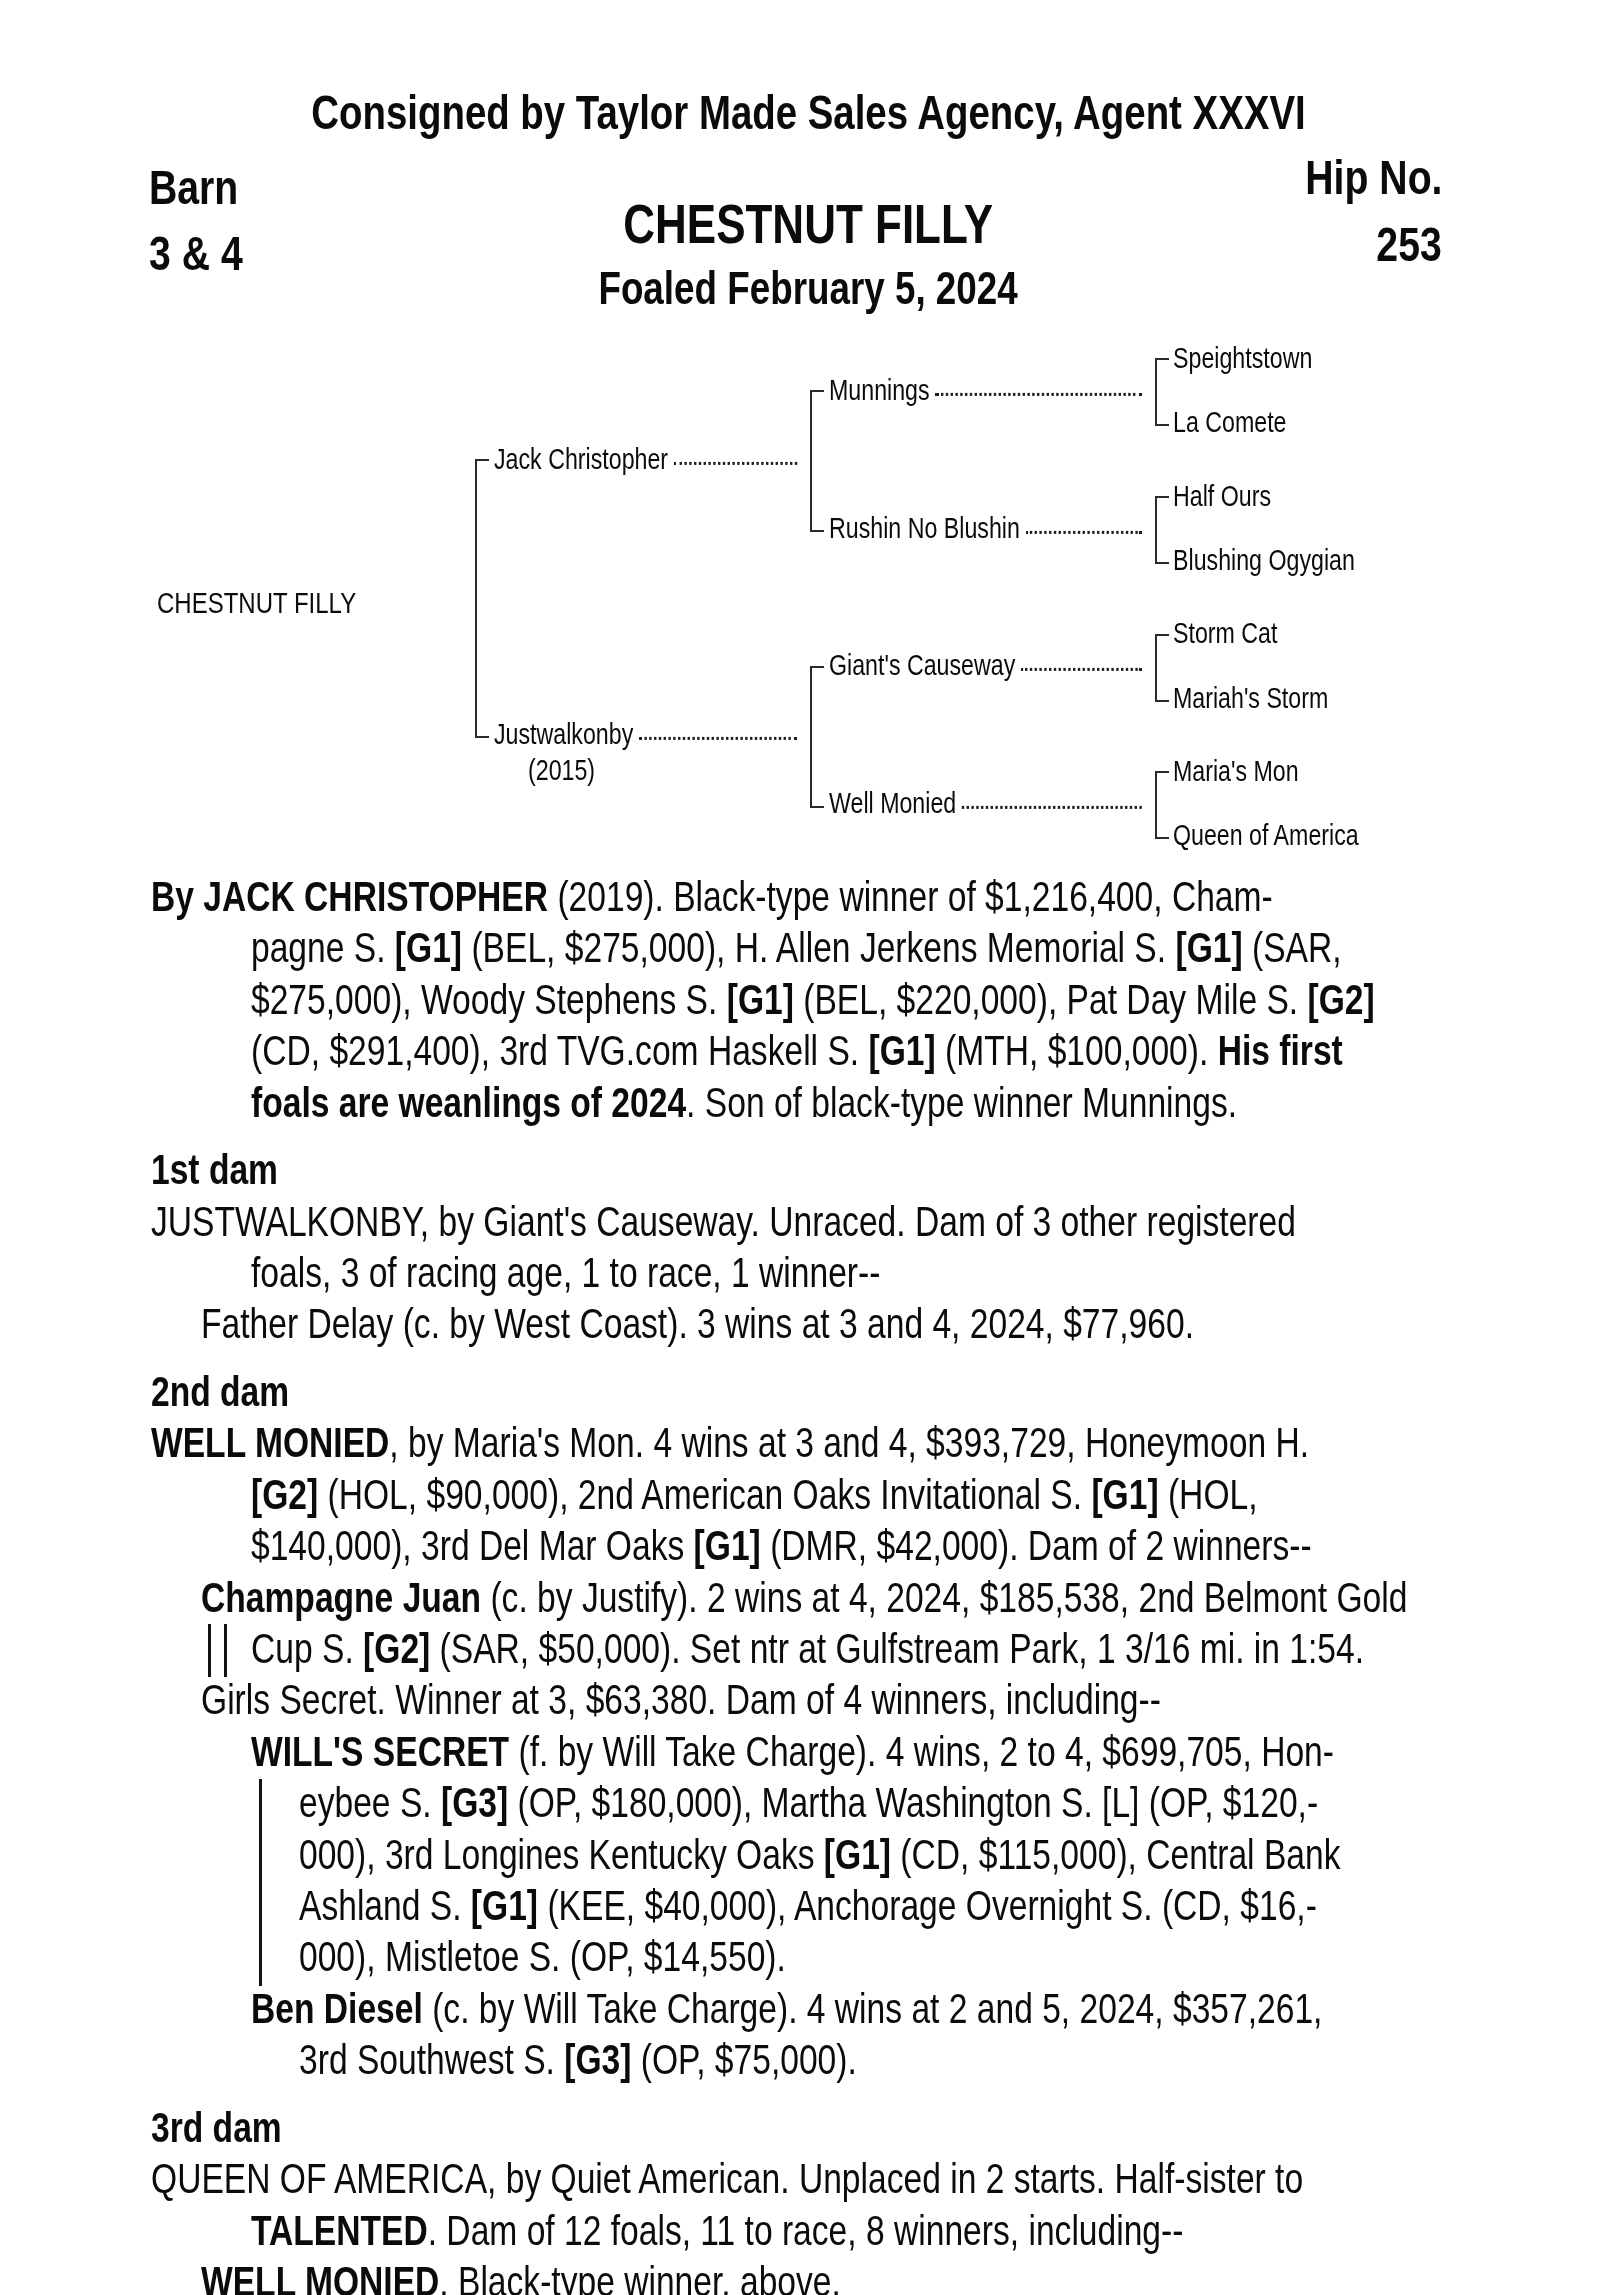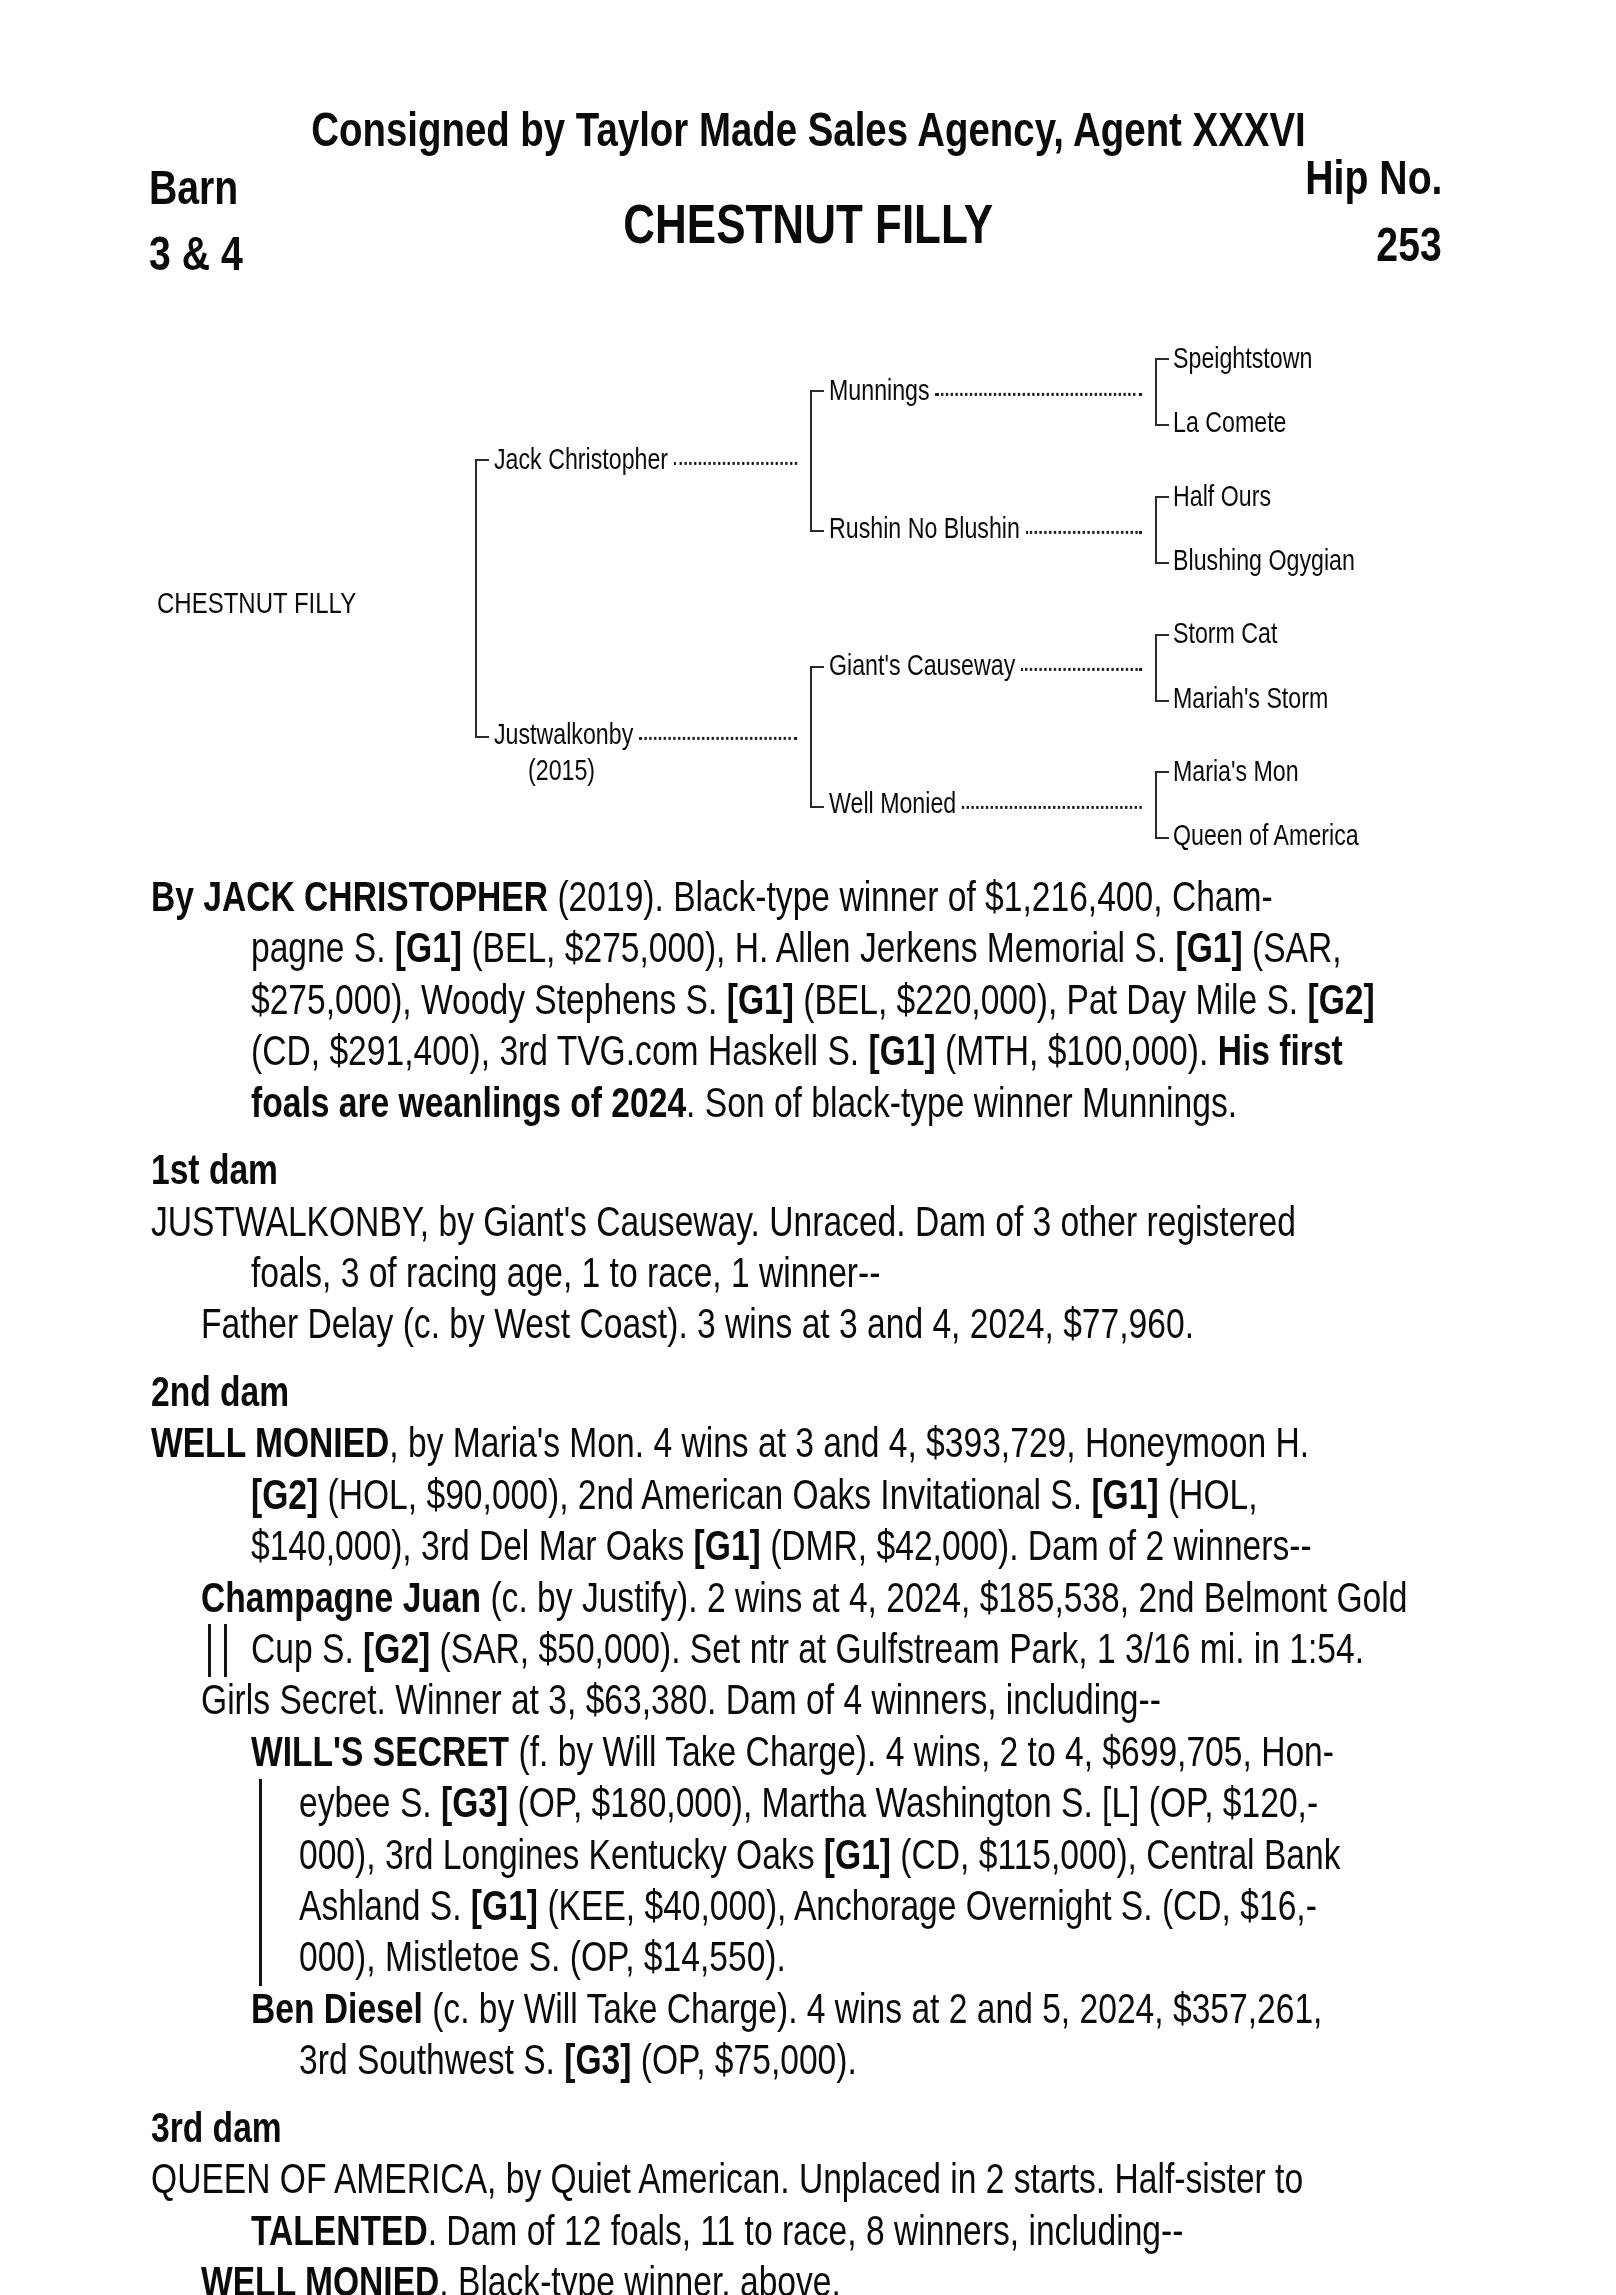--- a/index.html
+++ b/index.html
@@ -26,40 +26,43 @@
   .leader{flex:1 1 auto;border-bottom:3.2px dotted #1f1f1f;height:3.7px;margin-left:7.3px;margin-right:4.6px;
           transform:translateY(-4.1px);}
   .bracket{position:absolute;border-left:2.8px solid #2a2a2a;border-top:2.8px solid #2a2a2a;
            border-bottom:2.8px solid #2a2a2a;width:12px;}
 </style>
 </head>
 <body>
 
 <div id="page">
 
-  <div class="centerline" style="top:106px;">
+  <div class="centerline" style="top:89px;">
     <span class="cxc b s104">Consigned by Taylor Made Sales Agency, Agent XXXVI</span>
   </div>
 
   <div class="abs" style="left:141px;top:154px;">
     <span class="cx b s106">Barn</span>
   </div>
   <div class="abs" style="left:141px;top:220px;">
     <span class="cx b s106">3 &amp; 4</span>
   </div>
 
   <div class="rightline" style="top:153px;">
     <span class="cxr b s106">Hip No.</span>
   </div>
   <div class="rightline" style="top:220px;">
     <span class="cxr b s106">253</span>
   </div>
 
   <div class="centerline" style="top:197px;">
     <span class="cxc b s120">CHESTNUT FILLY</span>
+  </div>
+  <div class="centerline" style="top:265px;">
+    <span class="cxc b s100">Foaled February 5, 2024</span>
   </div>
 
   <div class="abs" style="left:149px;top:579px;">
     <span class="cx s66">CHESTNUT FILLY</span>
   </div>
 
   <div id="pedigree">
       <div class="prow" style="left: 494px; top: 439px; width: 384px;">
         <span class="nm">Jack Christopher</span>
         <span class="leader"></span>

